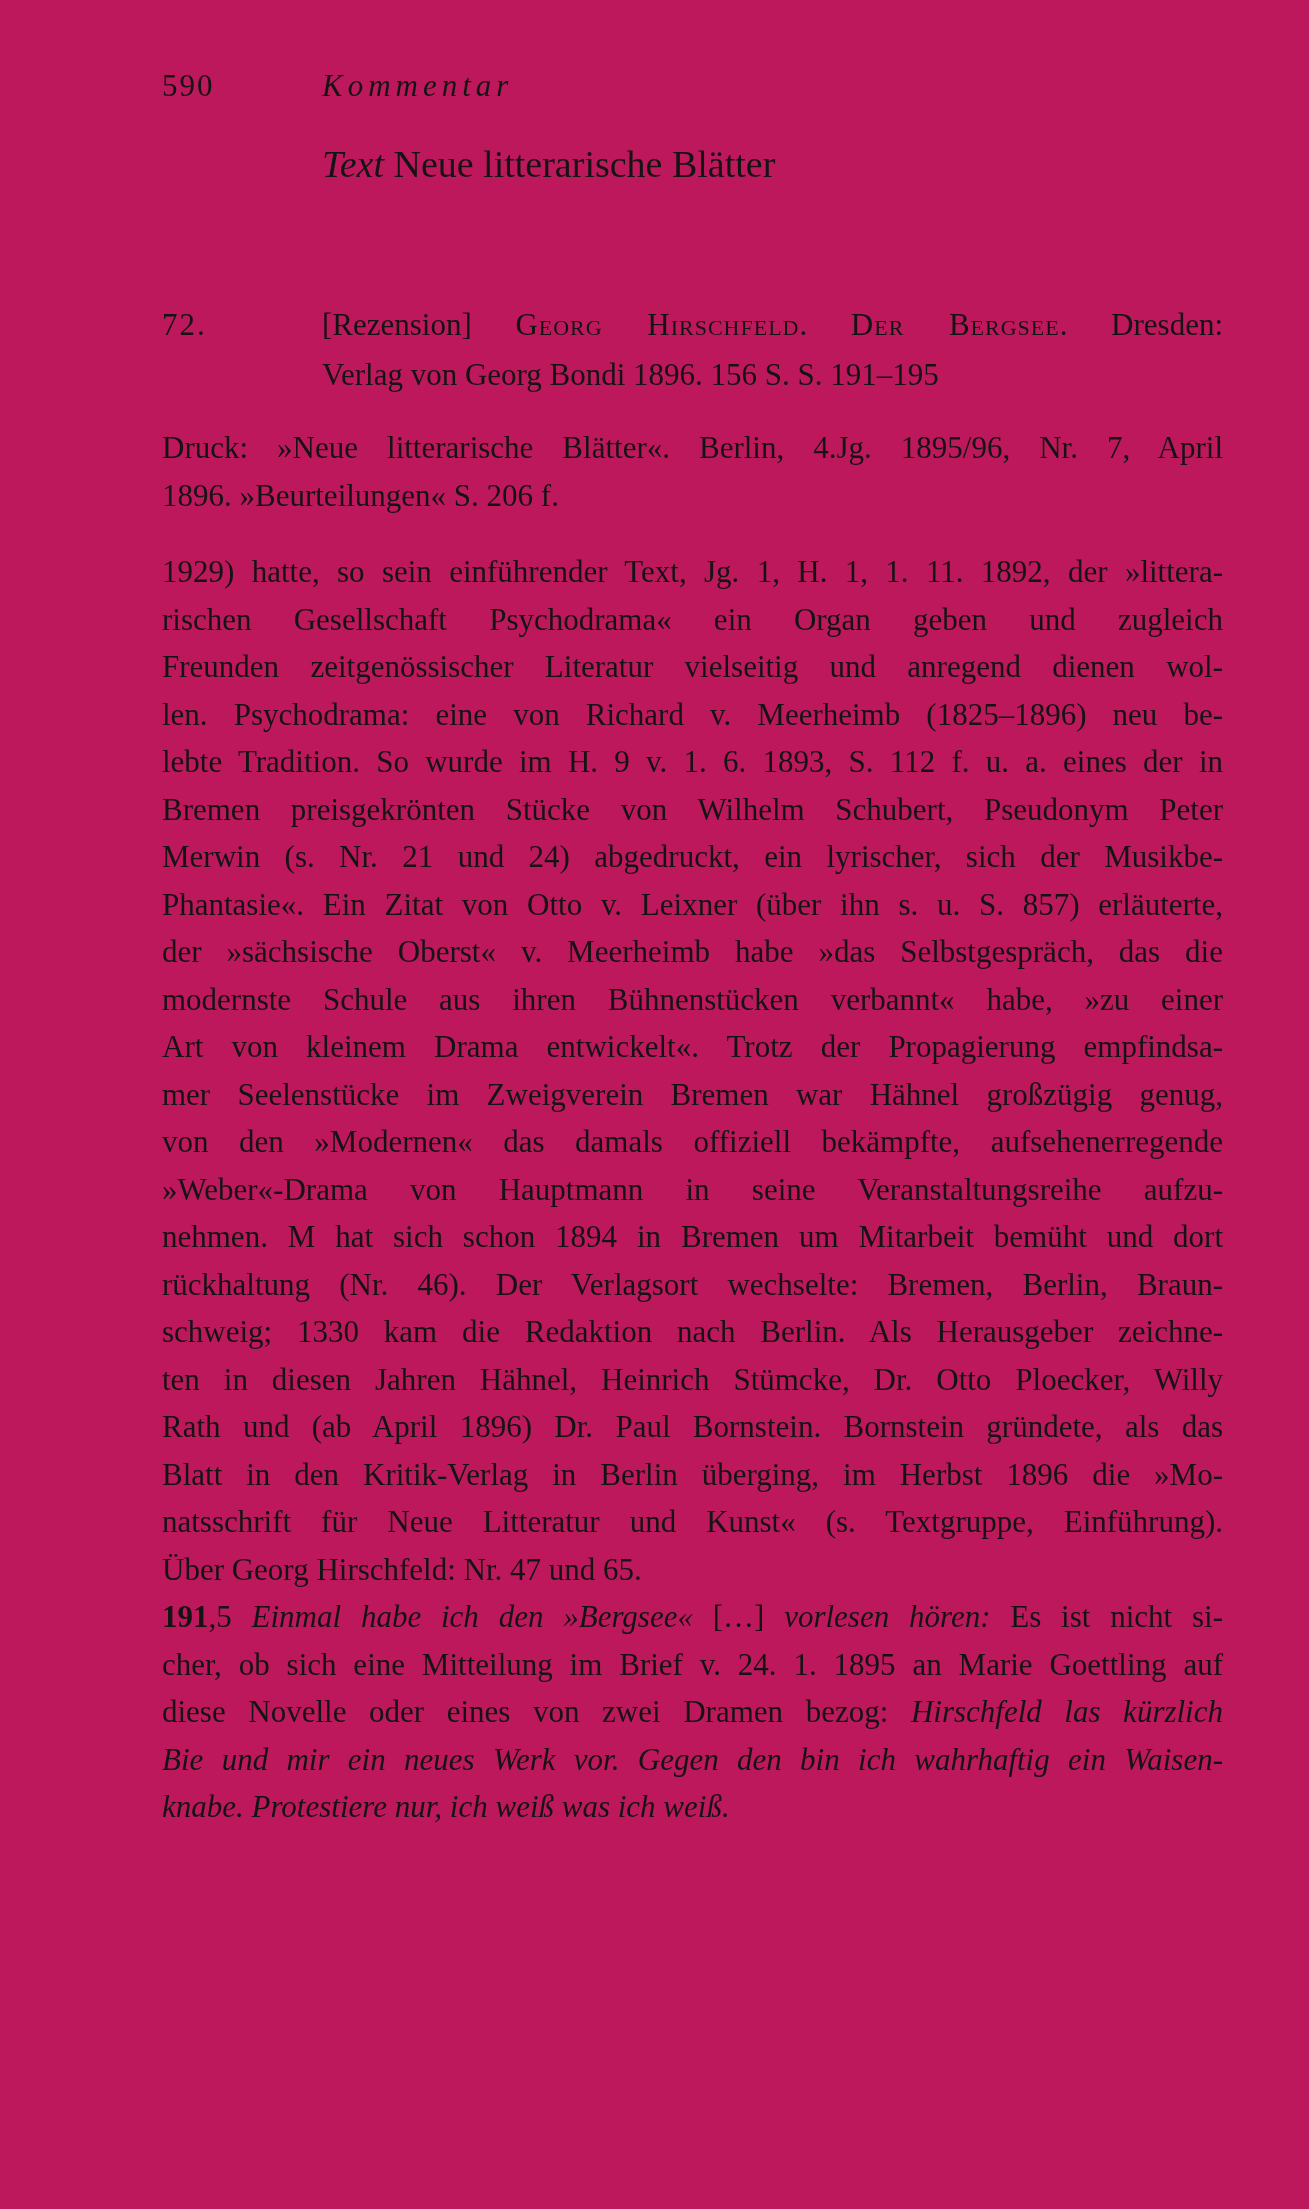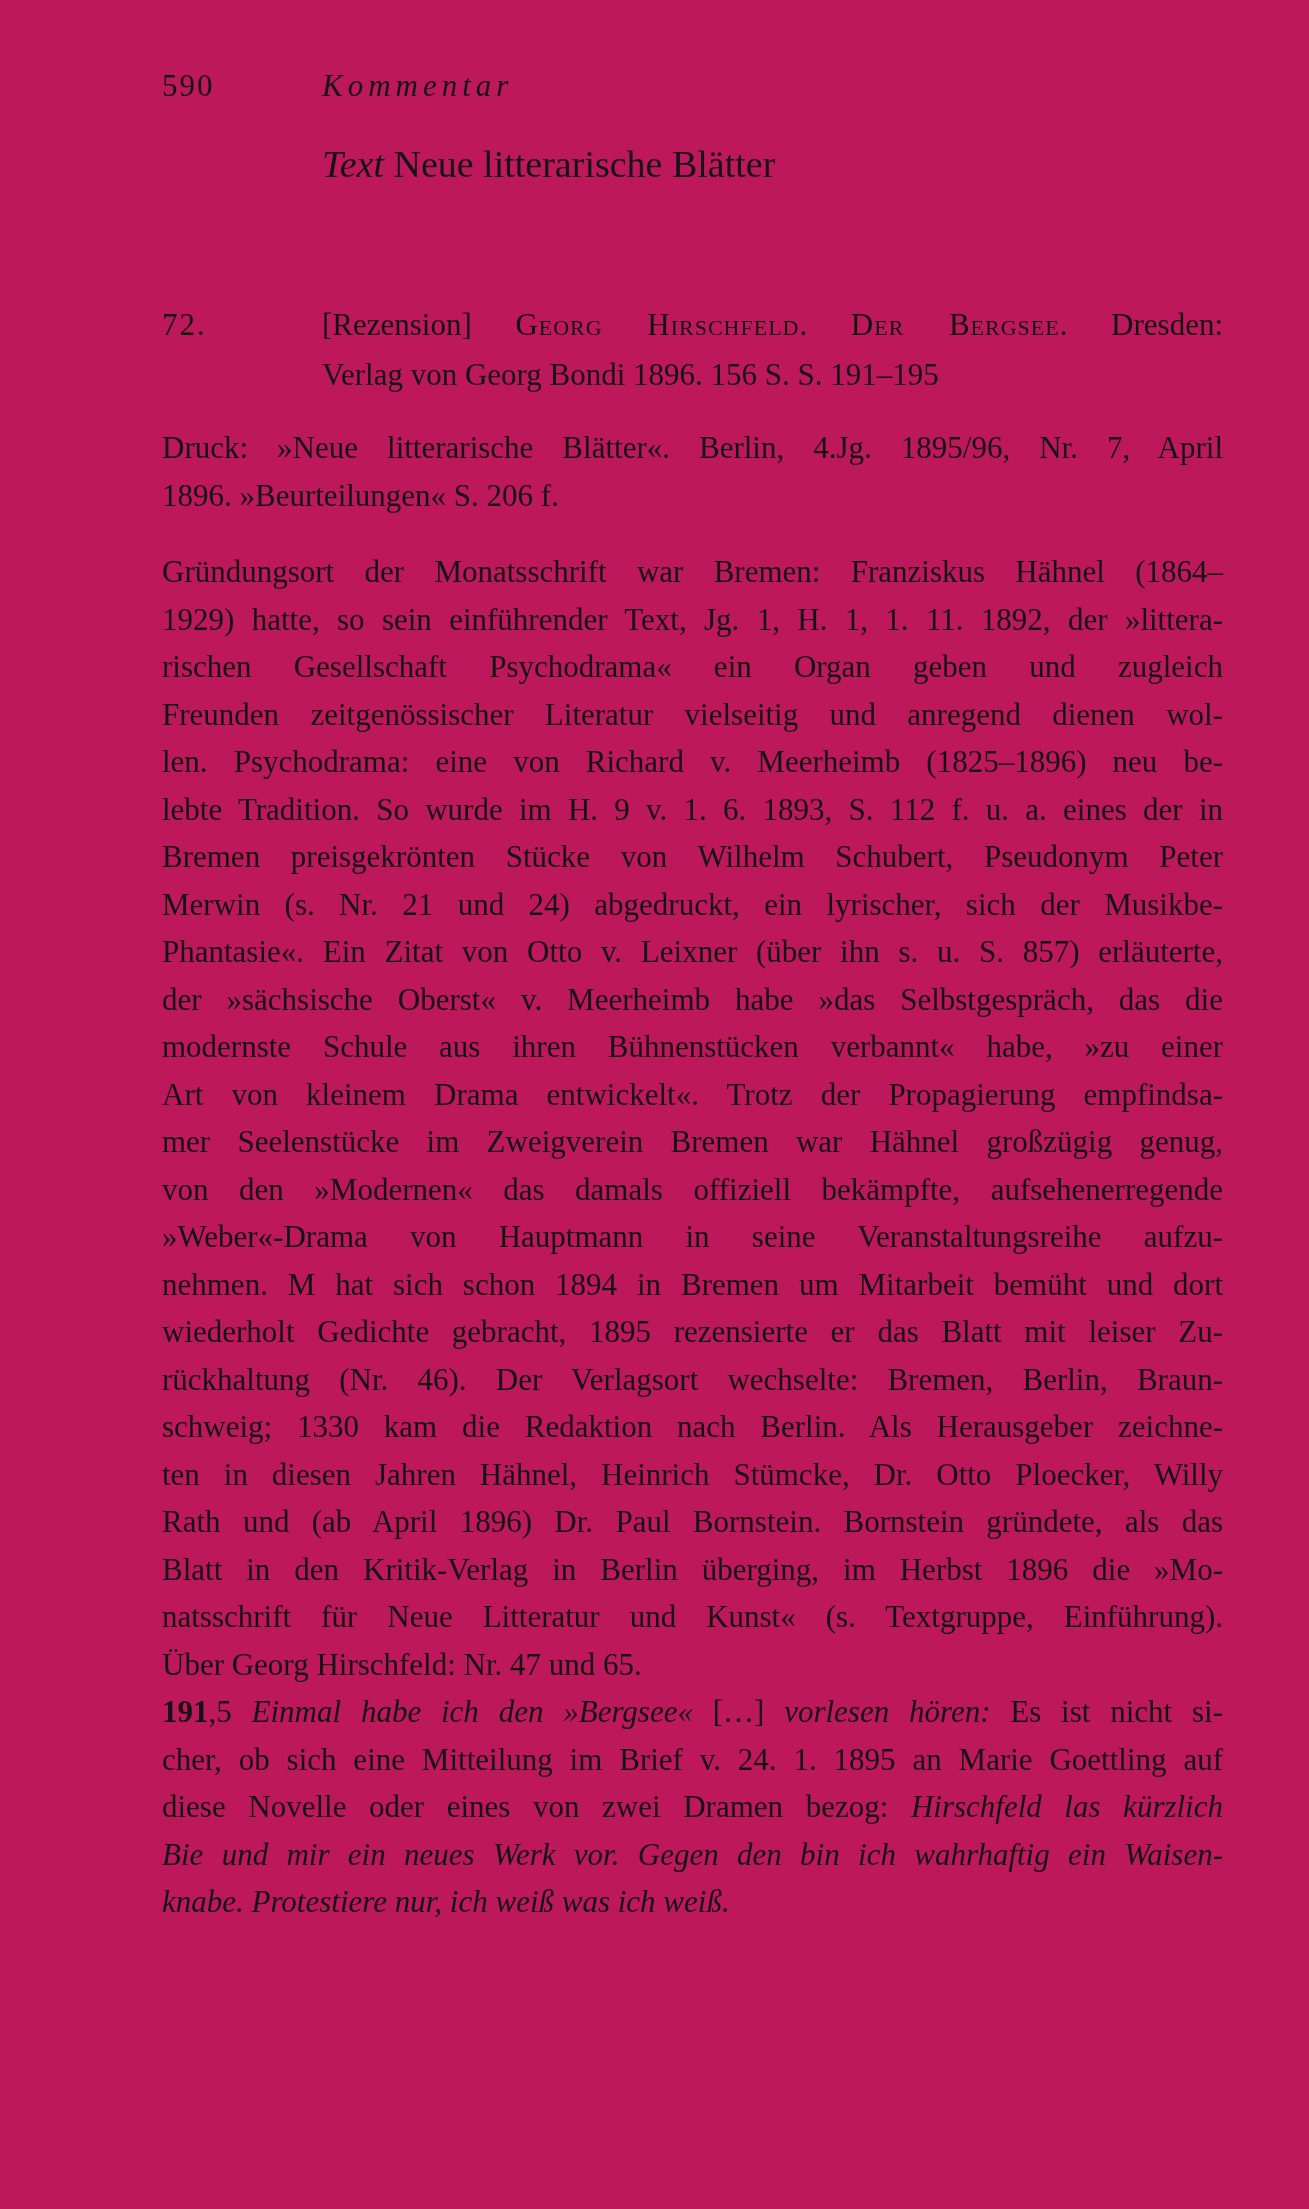--- a/index.html
+++ b/index.html
@@ -75,37 +75,35 @@
       </div>
   </div>
 
   <div class="print-note">
       <div class="line j"><span>Druck: »Neue litterarische Blätter«. Berlin, 4.Jg. 1895/96, Nr. 7, April</span></div>
       <div class="line"><span>1896. »Beurteilungen« S. 206 f.</span></div>
     </div>
 
   <div class="commentary">
     <div>
-        <div class="line j"><span>Gründungsort der Monatsschrift war Bremen: Franziskus Hähnel (1864–</span></div>
         <div class="line j"><span>1929) hatte, so sein einführender Text, Jg. 1, H. 1, 1. 11. 1892, der »littera-</span></div>
         <div class="line j"><span>rischen Gesellschaft Psychodrama« ein Organ geben und zugleich</span></div>
         <div class="line j"><span>Freunden zeitgenössischer Literatur vielseitig und anregend dienen wol-</span></div>
         <div class="line j"><span>len. Psychodrama: eine von Richard v. Meerheimb (1825–1896) neu be-</span></div>
         <div class="line j"><span>lebte Tradition. So wurde im H. 9 v. 1. 6. 1893, S. 112 f. u. a. eines der in</span></div>
         <div class="line j"><span>Bremen preisgekrönten Stücke von Wilhelm Schubert, Pseudonym Peter</span></div>
         <div class="line j"><span>Merwin (s. Nr. 21 und 24) abgedruckt, ein lyrischer, sich der Musikbe-</span></div>
         <div class="line j"><span>Phantasie«. Ein Zitat von Otto v. Leixner (über ihn s. u. S. 857) erläuterte,</span></div>
         <div class="line j"><span>der »sächsische Oberst« v. Meerheimb habe »das Selbstgespräch, das die</span></div>
         <div class="line j"><span>modernste Schule aus ihren Bühnenstücken verbannt« habe, »zu einer</span></div>
         <div class="line j"><span>Art von kleinem Drama entwickelt«. Trotz der Propagierung empfindsa-</span></div>
         <div class="line j"><span>mer Seelenstücke im Zweigverein Bremen war Hähnel großzügig genug,</span></div>
         <div class="line j"><span>von den »Modernen« das damals offiziell bekämpfte, aufsehenerregende</span></div>
         <div class="line j"><span>»Weber«-Drama von Hauptmann in seine Veranstaltungsreihe aufzu-</span></div>
         <div class="line j"><span>nehmen. M hat sich schon 1894 in Bremen um Mitarbeit bemüht und dort</span></div>
-        <div class="line j"><span>wiederholt Gedichte gebracht, 1895 rezensierte er das Blatt mit leiser Zu-</span></div>
         <div class="line j"><span>rückhaltung (Nr. 46). Der Verlagsort wechselte: Bremen, Berlin, Braun-</span></div>
         <div class="line j"><span>schweig; 1330 kam die Redaktion nach Berlin. Als Herausgeber zeichne-</span></div>
         <div class="line j"><span>ten in diesen Jahren Hähnel, Heinrich Stümcke, Dr. Otto Ploecker, Willy</span></div>
         <div class="line j"><span>Rath und (ab April 1896) Dr. Paul Bornstein. Bornstein gründete, als das</span></div>
         <div class="line j"><span>Blatt in den Kritik-Verlag in Berlin überging, im Herbst 1896 die »Mo-</span></div>
         <div class="line j"><span>natsschrift für Neue Litteratur und Kunst« (s. Textgruppe, Einführung).</span></div>
         <div class="line"><span>Über Georg Hirschfeld: Nr. 47 und 65.</span></div>
       </div>
     <div>
         <div class="line j"><span class="st-b">191</span><span>,5 </span><span class="st-i">Einmal habe ich den »Bergsee« </span><span>[…] </span><span class="st-i">vorlesen hören: </span><span>Es ist nicht si-</span></div>

